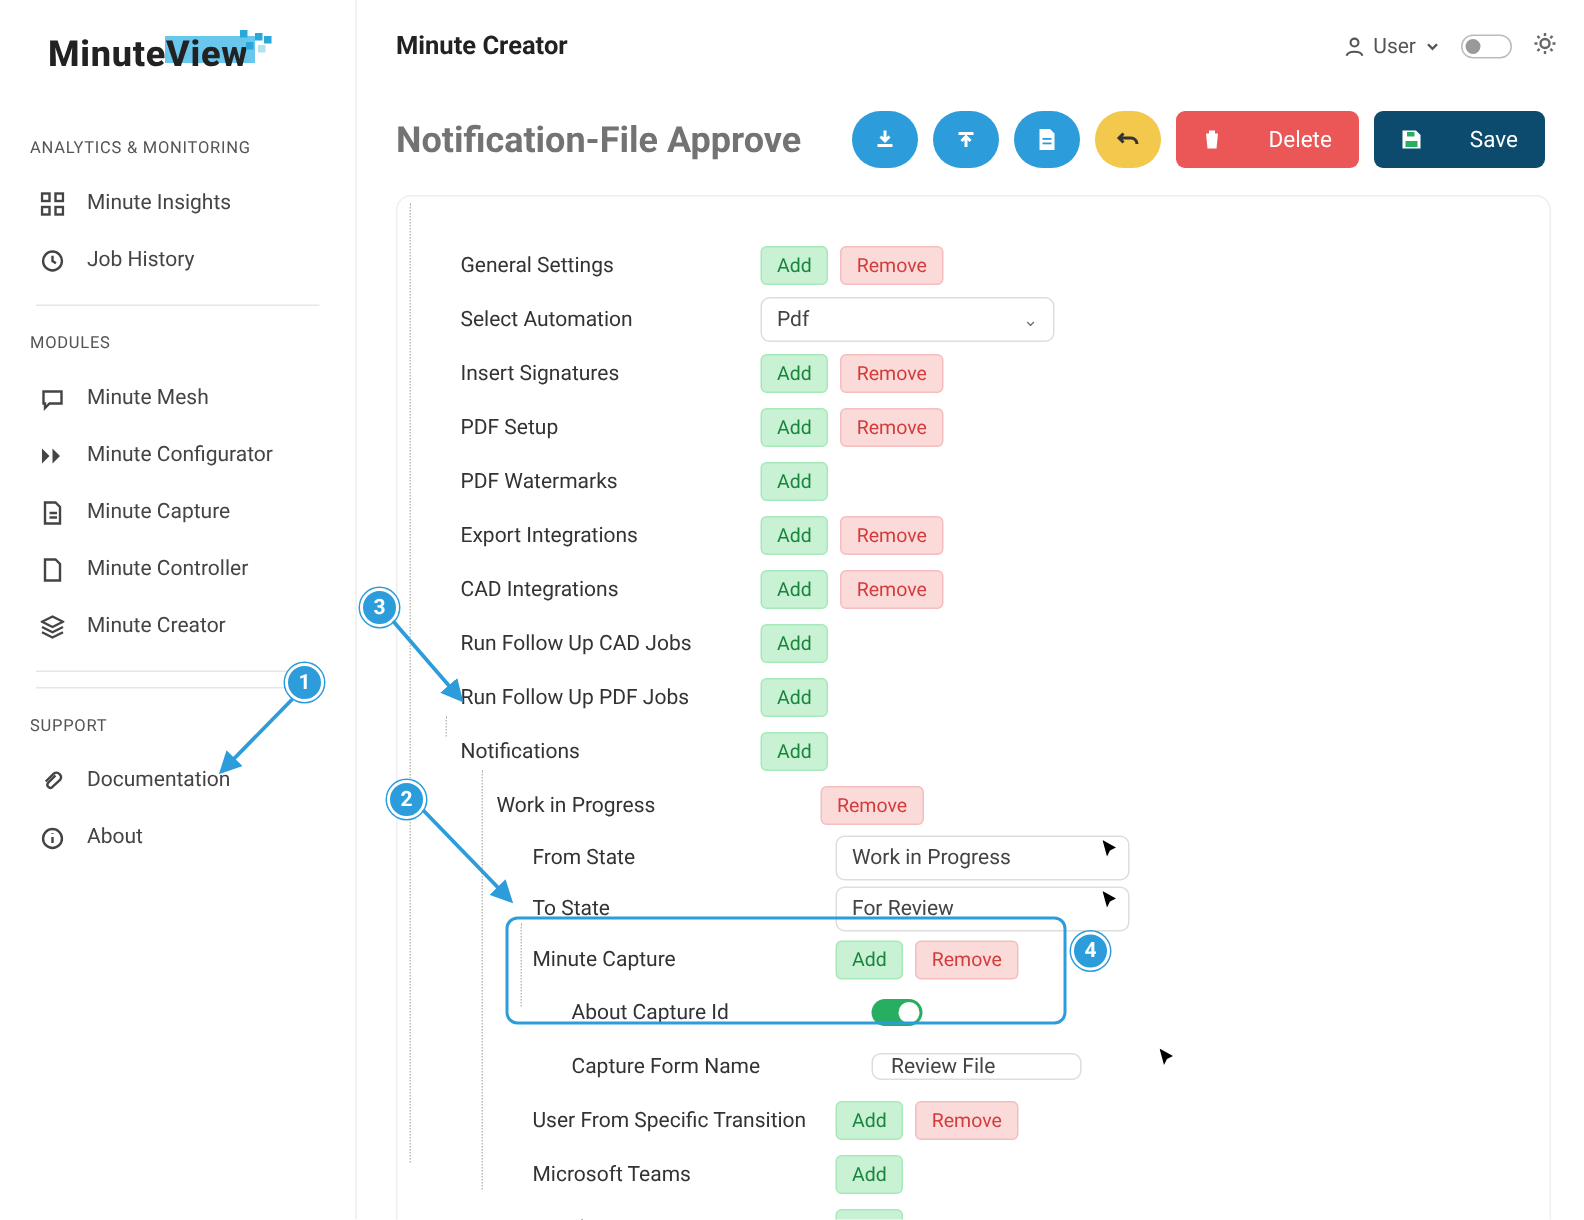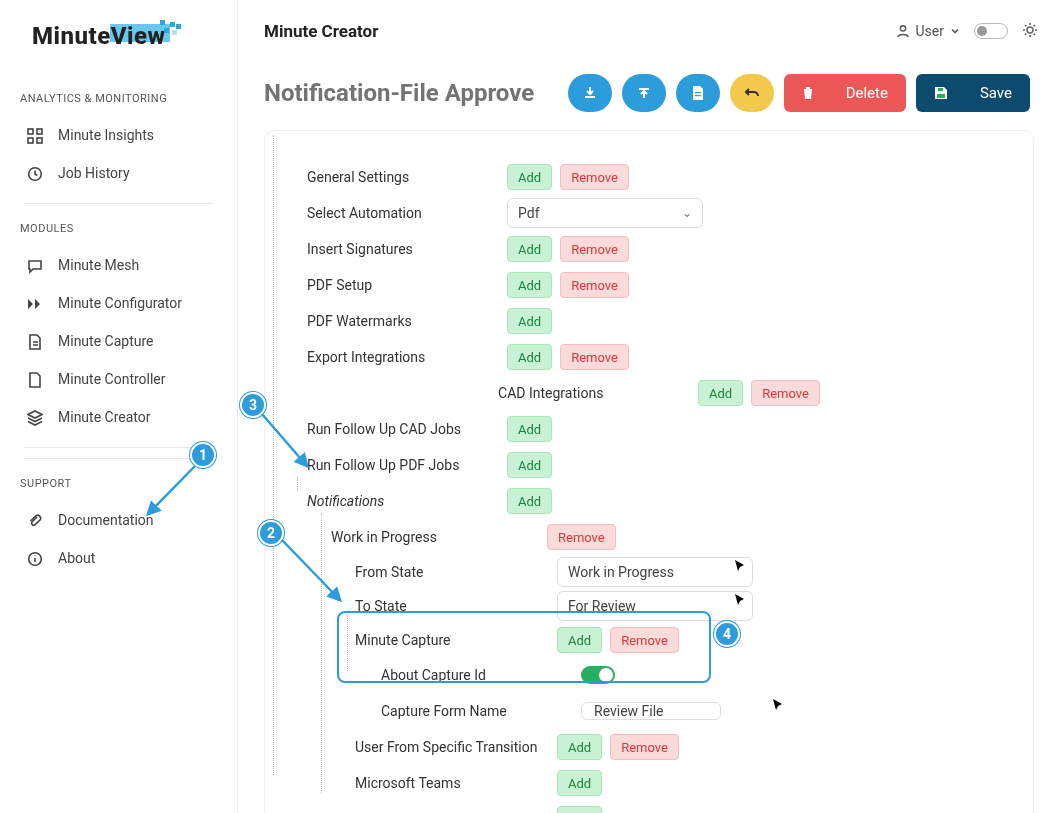--- a/index.html
+++ b/index.html
@@ -423,21 +423,21 @@
     <div class="row" style="margin-left:20px; height:36px;">
       <div class="label" style="width:200px;">
           <span>Export Integrations</span>
         </div>
       <div class="controls">
         <div class="sm-btn add-btn">Add</div>
         <div class="sm-btn rem-btn">Remove</div>
       </div>
     </div>
 
-    <div class="row" style="margin-left:20px; height:36px;justify-content:center;">
+    <div class="row" style="margin-left:20px; height:36px;">
       <div class="label" style="width:200px;">
           <span>CAD Integrations</span>
         </div>
       <div class="controls">
         <div class="sm-btn add-btn">Add</div>
         <div class="sm-btn rem-btn">Remove</div>
       </div>
     </div>
 
     <div class="row" style="margin-left:20px; height:36px;">
@@ -452,21 +452,21 @@
     <div class="row" style="margin-left:20px; height:36px;">
       <div class="label" style="width:200px;">
           <span>Run Follow Up PDF Jobs</span>
         </div>
       <div class="controls">
         <div class="sm-btn add-btn">Add</div>
       </div>
     </div>
 
     <div class="row" style="margin-left:20px; height:36px;">
-      <div class="label" style="width:200px;font-style:italic;">
+      <div class="label" style="width:200px;">
           <span>Notifications</span>
         </div>
       <div class="controls">
         <div class="sm-btn add-btn">Add</div>
       </div>
     </div>
 
     <div class="branch" style="left:32px; top:346px; height:14px;"></div>
 
     <div class="row" style="margin-left:44px; height:36px;">

